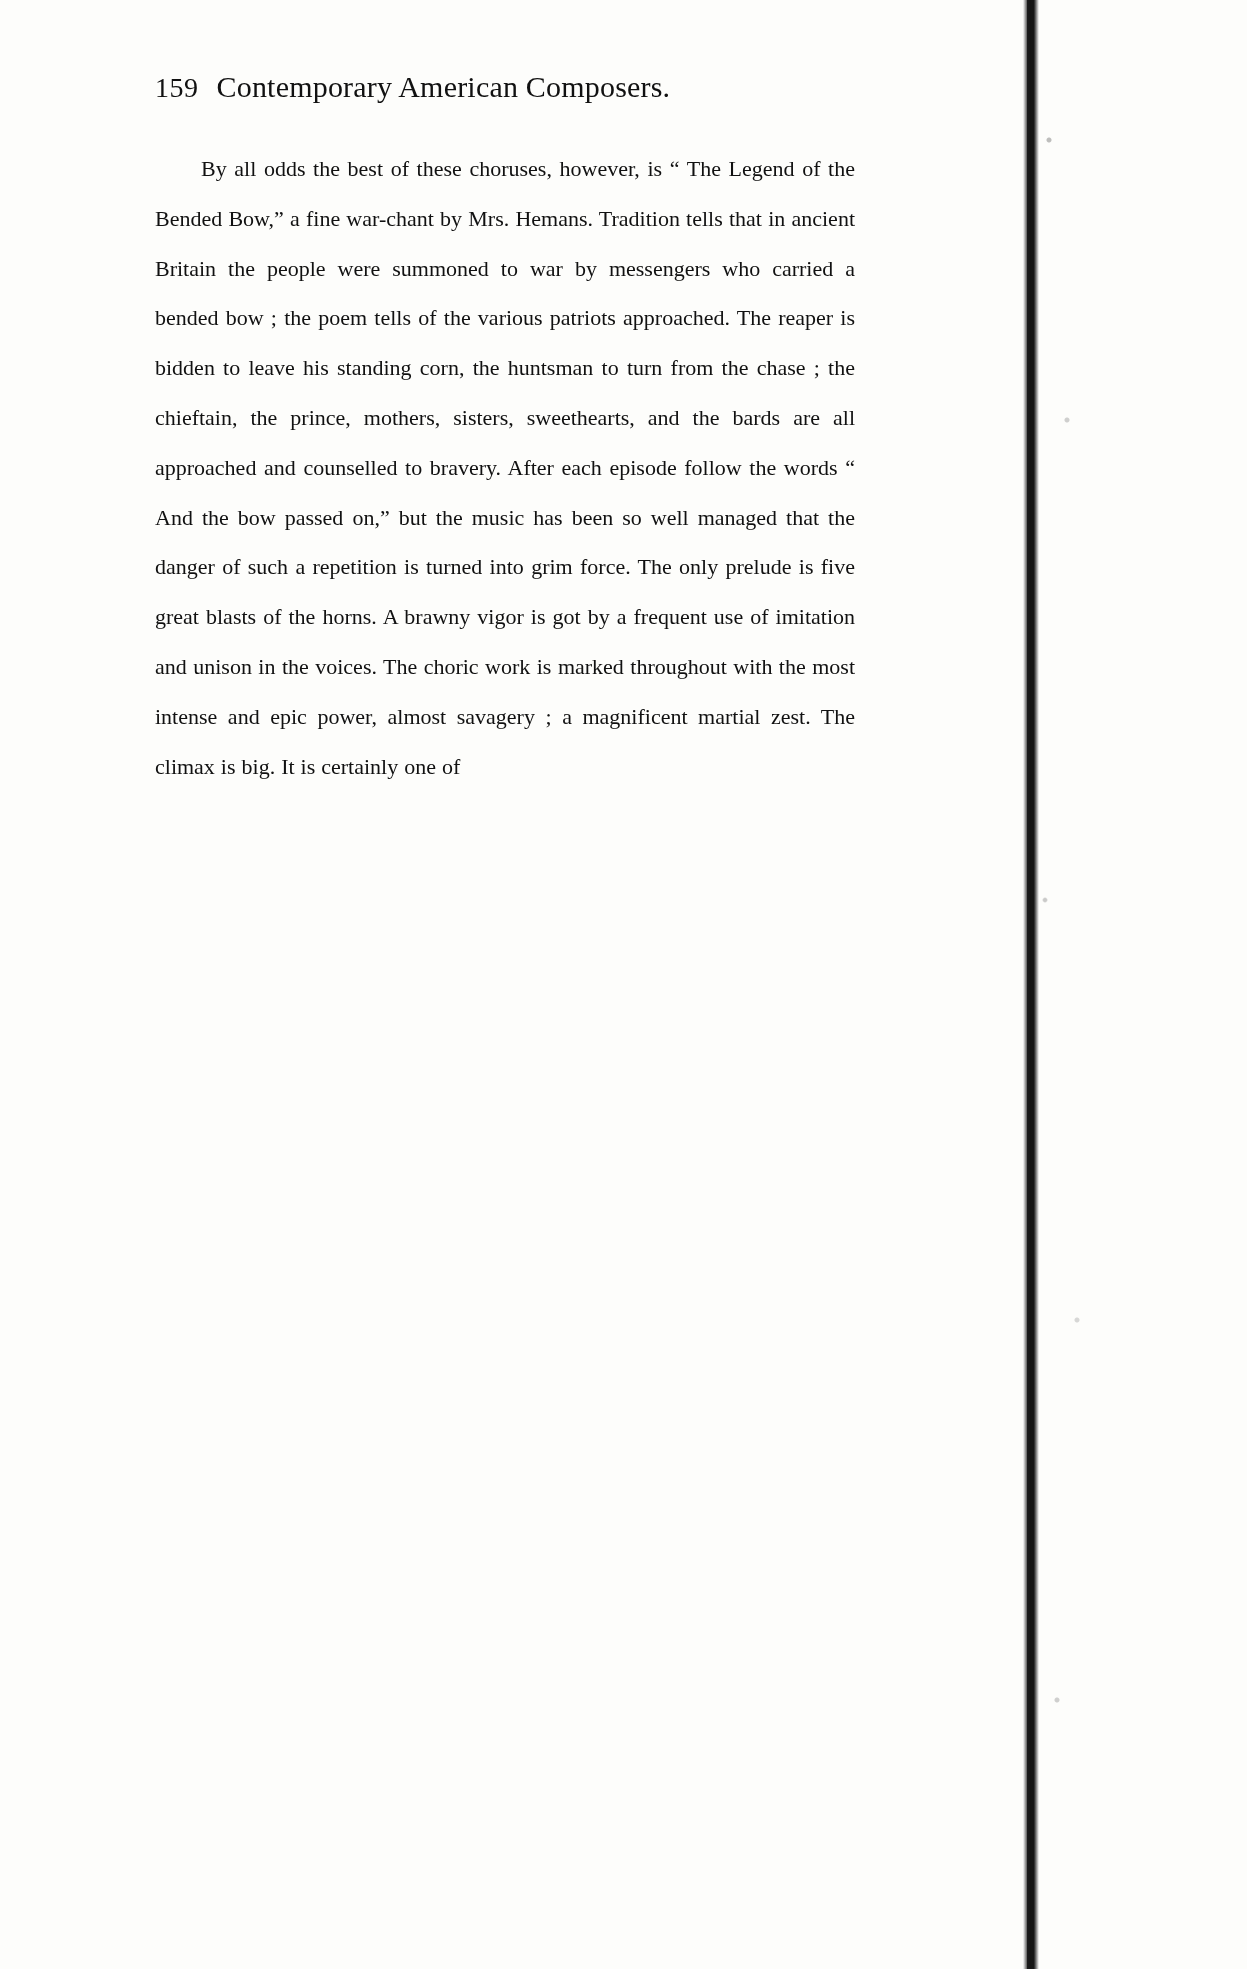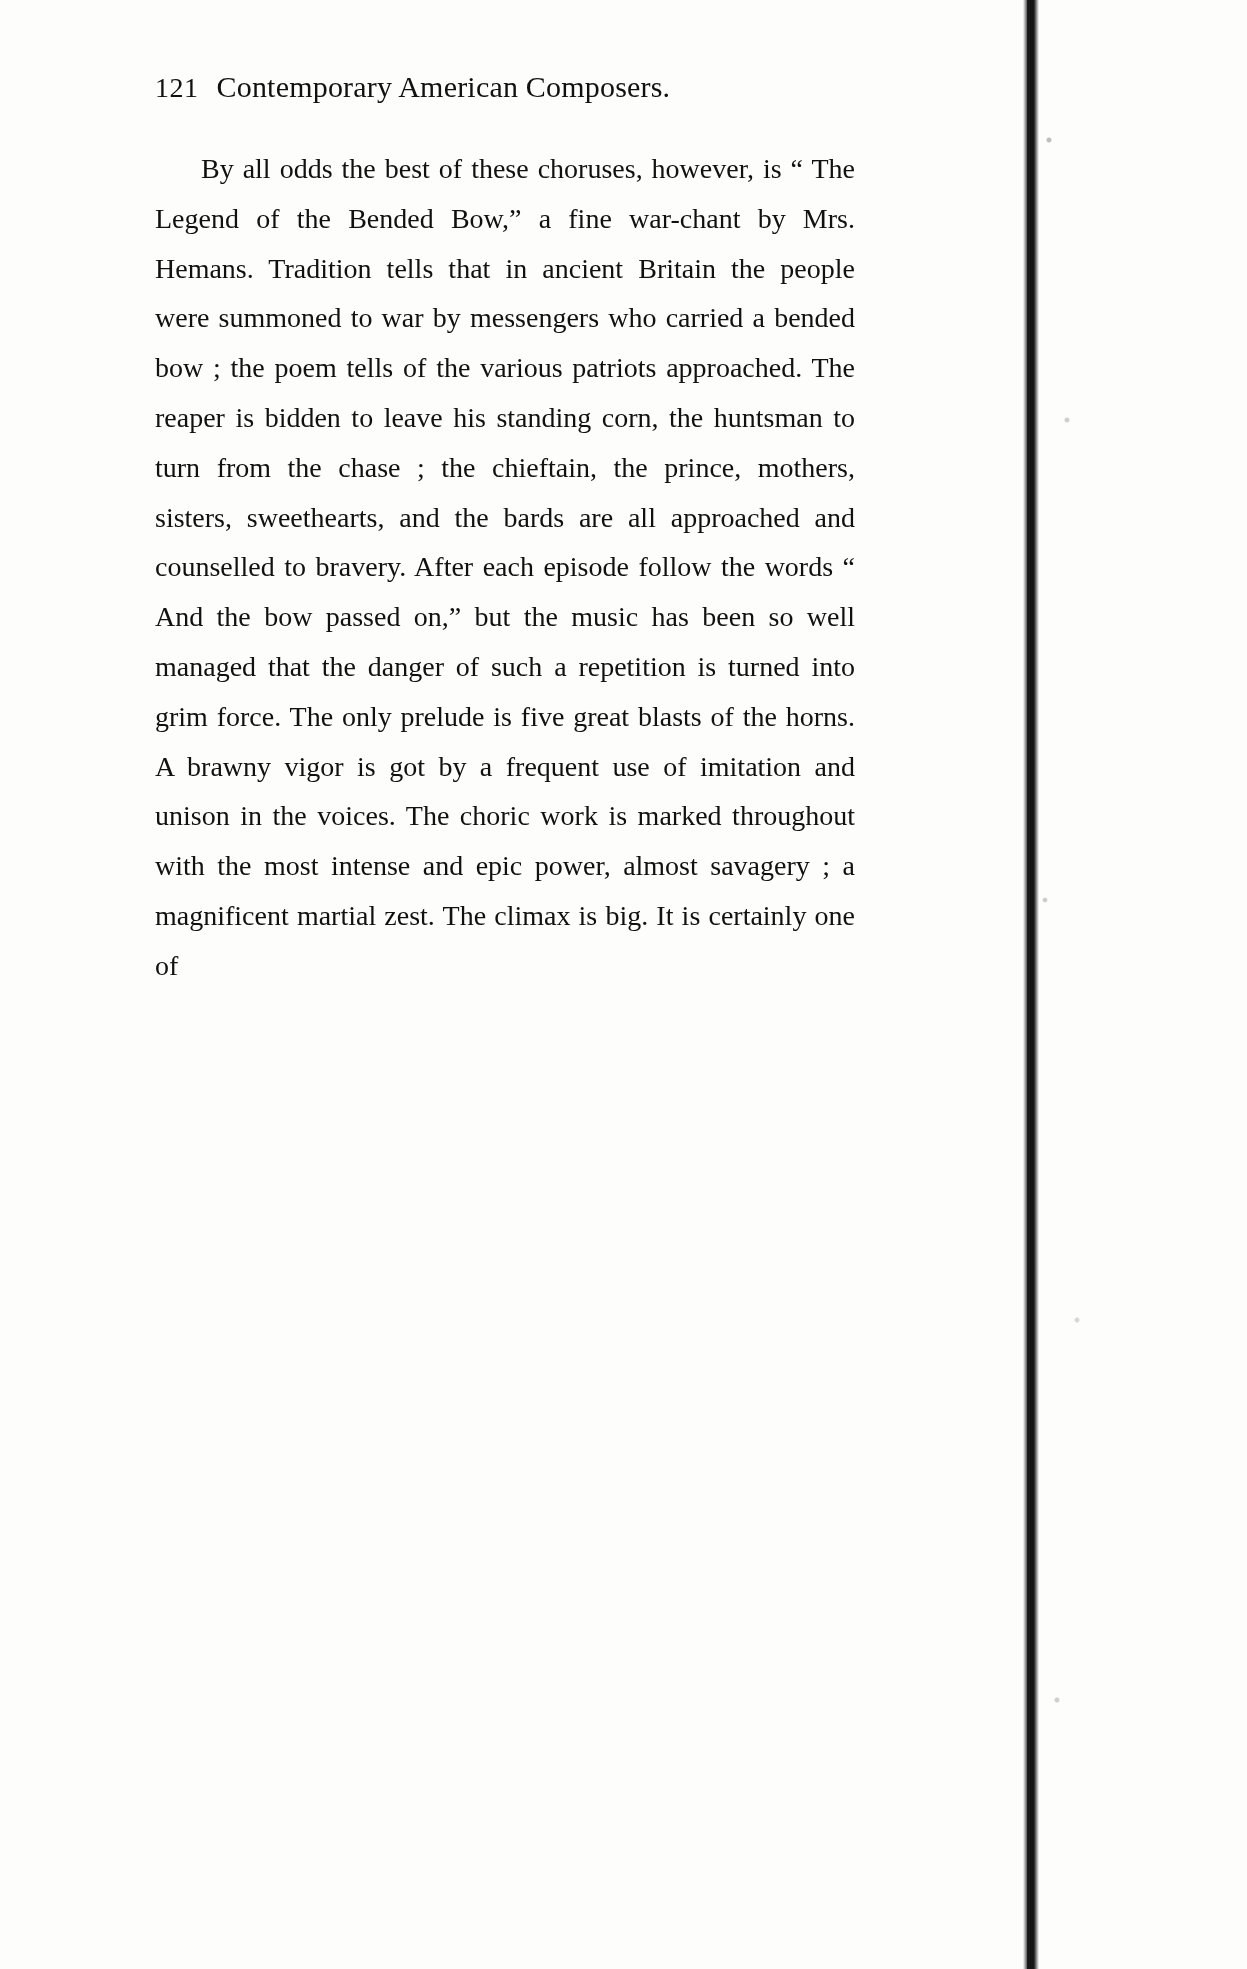--- a/index.html
+++ b/index.html
@@ -75,40 +75,40 @@
     font-family: "Liberation Serif", serif;
     letter-spacing: 0.5px;
   }
   #running-head .head-title {
     font-size: 30px;
     font-family: "Liberation Serif", serif;
     letter-spacing: 0.2px;
   }
 
   .body-paragraph {
-    font-size: 28px;
+    font-size: 22px;
     line-height: 49.8px;
     text-align: justify;
     text-align-last: left;
     text-indent: 46px;
     word-spacing: 0.5px;
     hyphens: manual;
   }
 </style>
 </head>
 <body>
 
 <div id="page-scan">
 
   <div id="gutter-shadow"></div>
   <div id="gutter-speckle"></div>
 
   <div id="text-column">
 
     <div id="running-head">
-      <span class="folio">121</span>
+      <span class="folio">159</span>
       <span class="head-title">Contemporary American Composers.</span>
     </div>
 
     <p class="body-paragraph">By all odds the best of these choruses, however, is “ The Legend of the Bended Bow,” a fine war-chant by Mrs. Hemans.  Tradition tells that in ancient Britain the people were summoned to war by messengers who carried a bended bow ; the poem tells of the various patriots approached.  The reaper is bidden to leave his standing corn, the huntsman to turn from the chase ; the chieftain, the prince, mothers, sisters, sweethearts, and the bards are all approached and counselled to bravery.  After each episode follow the words “ And the bow passed on,” but the music has been so well managed that the danger of such a repetition is turned into grim force.  The only prelude is five great blasts of the horns.  A brawny vigor is got by a frequent use of imitation and unison in the voices.  The choric work is marked throughout with the most intense and epic power, almost savagery ; a magnificent martial zest.  The climax is big.  It is certainly one of</p>
 
   </div>
 </div>
 
 </body></html>

